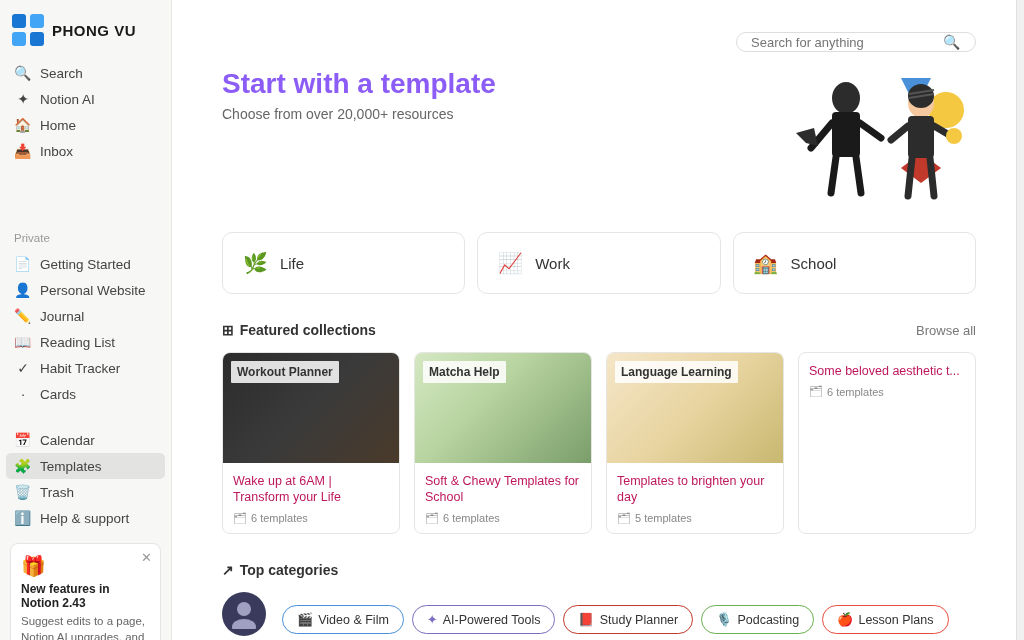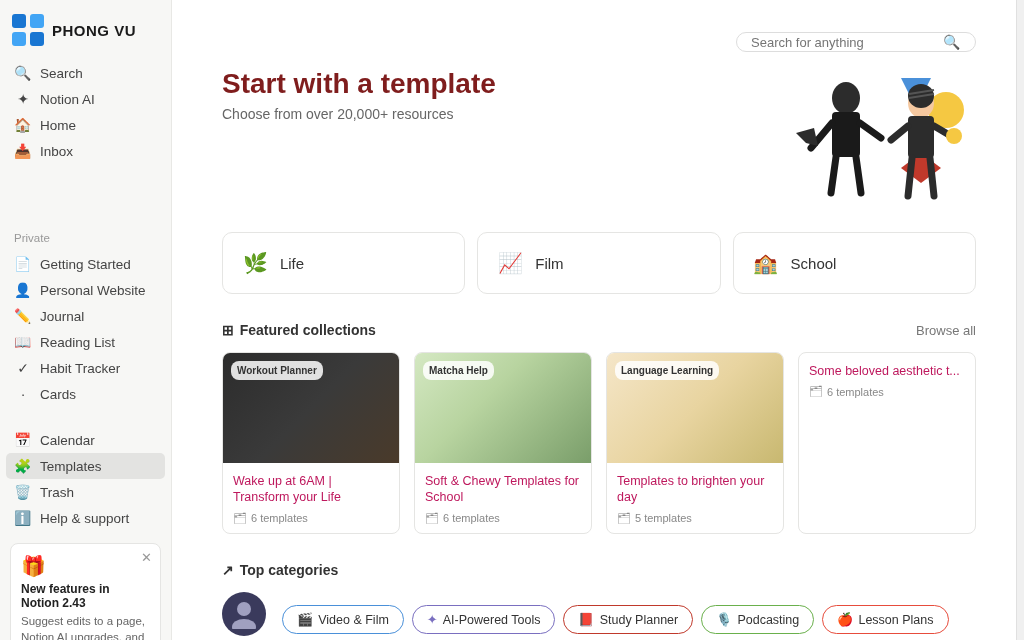--- a/index.html
+++ b/index.html
@@ -113,21 +113,21 @@
     
     .hero-area {
       display: flex;
       align-items: flex-start;
       justify-content: space-between;
       margin-bottom: 24px;
     }
     .hero-text h1 {
       font-size: 28px;
       font-weight: 700;
-      color: #7f1d1d;
+      color: #8b5cf6;
       margin-bottom: 6px;
     }
     .hero-text p { color: #666; font-size: 14px; }
     .hero-illustration {
       width: 230px;
       height: 140px;
       flex-shrink: 0;
       position: relative;
       overflow: visible;
     }
@@ -197,23 +197,23 @@
     
     .thumb-3 { background: linear-gradient(135deg, #f5e6c8 0%, #e8d4a0 50%, #c8b870 100%); }
     
     .thumb-4 { background: linear-gradient(135deg, #f8d8e8 0%, #f0c0d8 50%, #e8a8c8 100%); }
 
     .thumb-mockup {
       position: absolute;
       top: 8px;
       left: 8px;
       background: rgba(255,255,255,0.85);
-      border-radius: 8px;
+      border-radius: 1px;
       padding: 4px 6px;
-      font-size: 10px;
+      font-size: 12px;
       color: #333;
       font-weight: 600;
     }
 
     .collection-info { padding: 10px 10px 8px 10px; }
     .collection-title { font-size: 12.5px; font-weight: 500; color: #be185d; margin-bottom: 6px; line-height: 1.3; }
     .collection-meta { display: flex; align-items: center; gap: 4px; color: #888; font-size: 11px; }
     .collection-meta-icon { font-size: 11px; }
 
     
@@ -409,21 +409,21 @@
       </div>
     </div>
 
     <div class="category-row">
       <div class="category-card">
         <span class="category-card-icon">🌿</span>
         <span>Life</span>
       </div>
       <div class="category-card">
         <span class="category-card-icon">📈</span>
-        <span>Film</span>
+        <span>Work</span>
       </div>
       <div class="category-card">
         <span class="category-card-icon">🏫</span>
         <span>School</span>
       </div>
     </div>
 
     <div class="section-header">
       <div class="section-title">
         <span>⊞</span>

